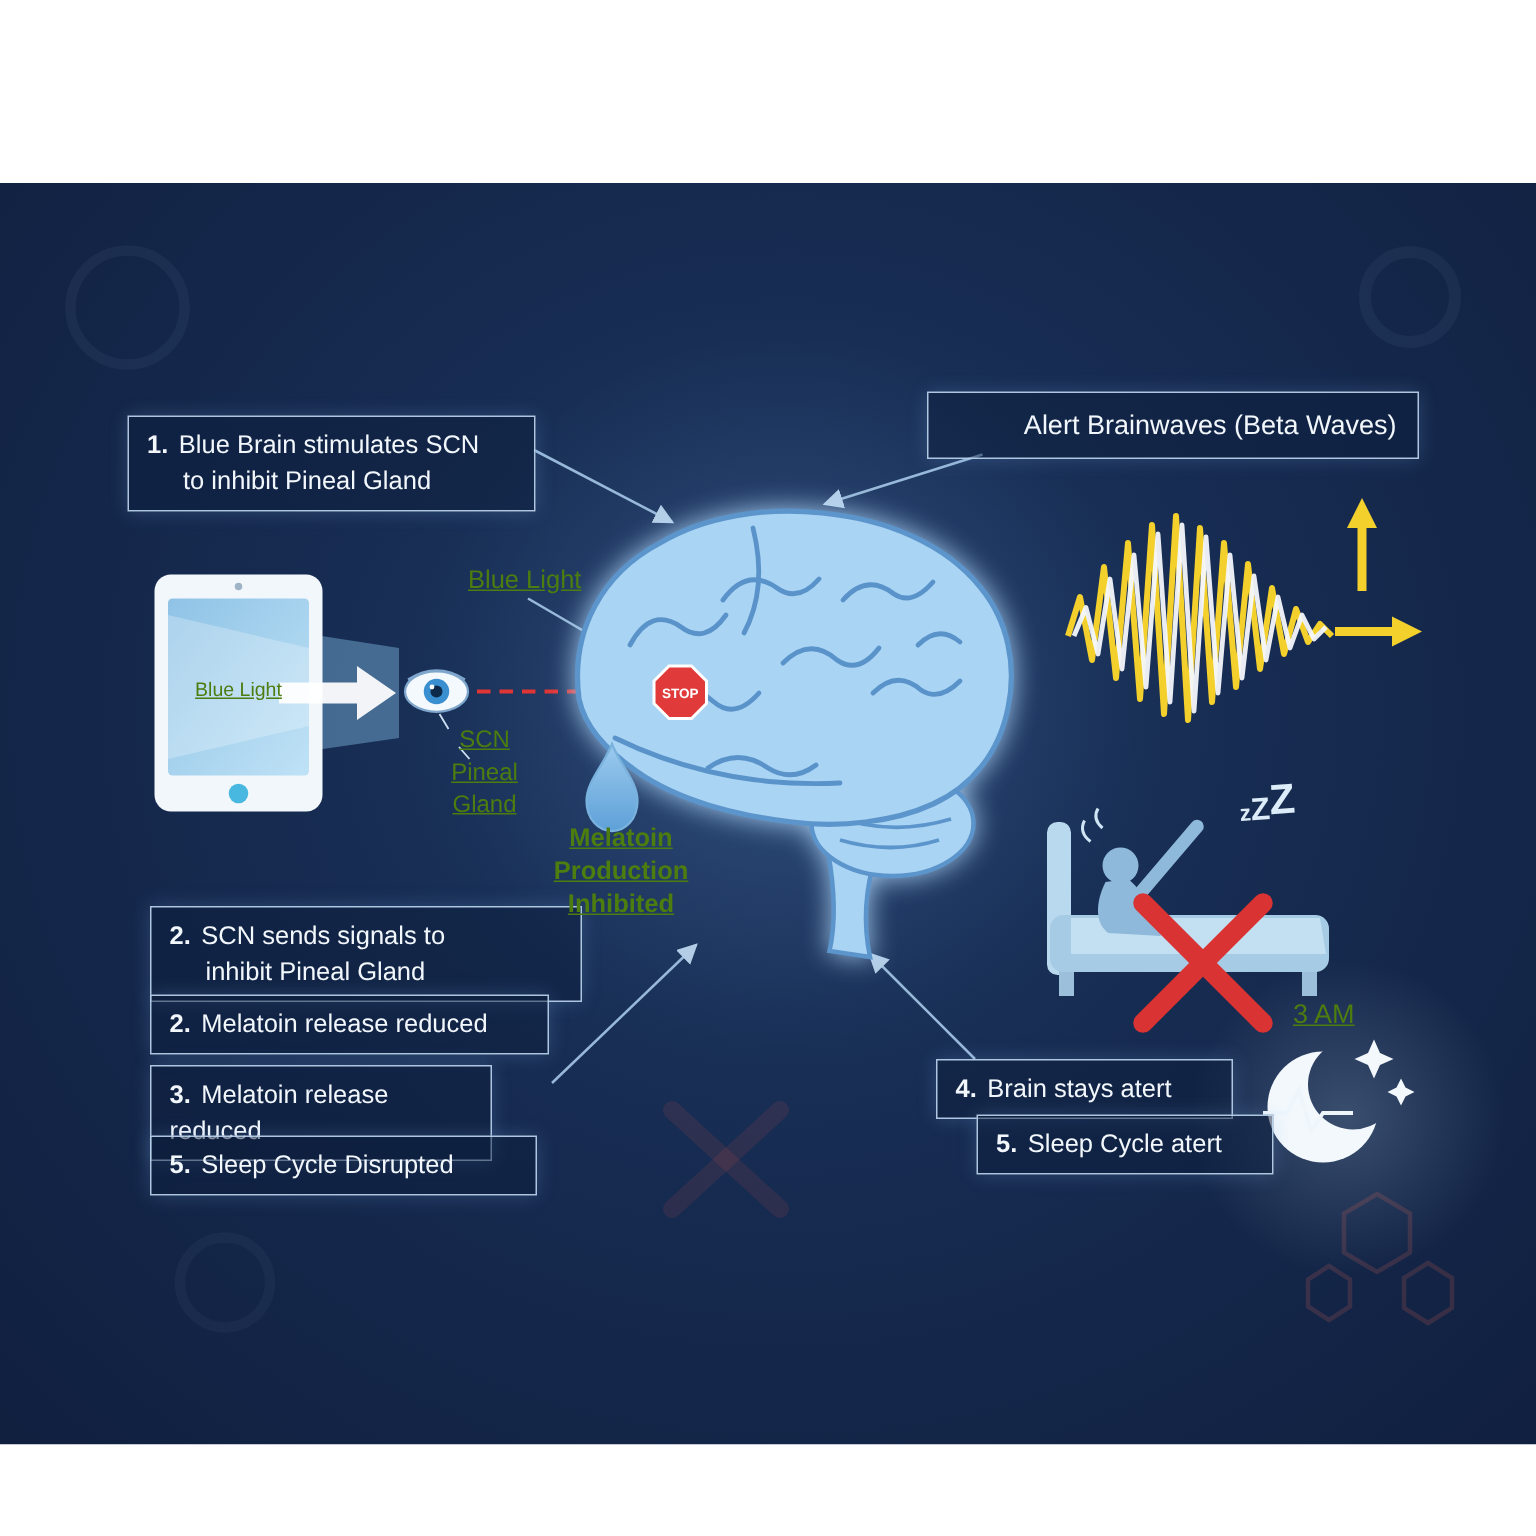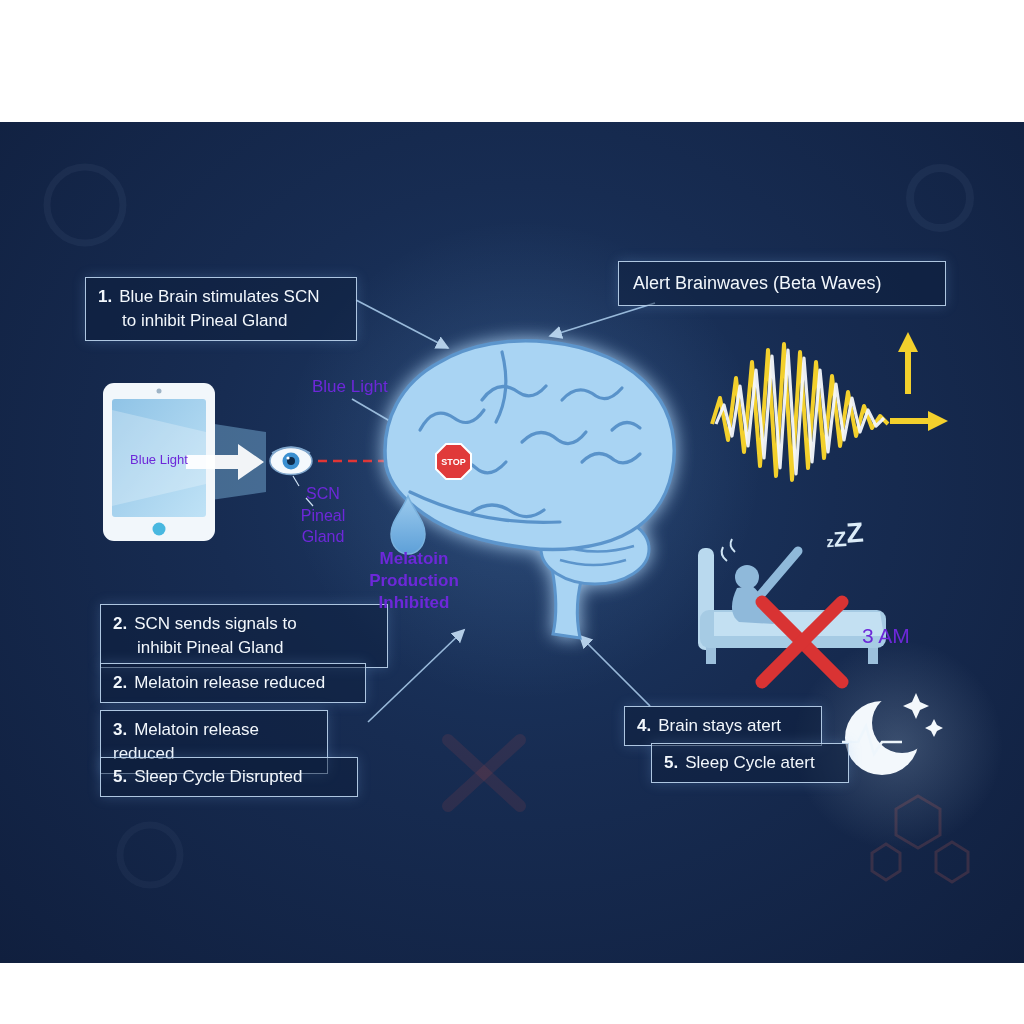--- a/index.html
+++ b/index.html
@@ -9,29 +9,29 @@
   }
   .band{position:absolute;left:0;width:1024px;background:#ffffff;}
   .band.top{top:0;height:122px;}
   .band.bottom{top:963px;height:61px;}
   .stage-bg{
     position:absolute;left:0;top:122px;width:1024px;height:841px;
     background:radial-gradient(ellipse at 51% 42%, #1d3a66 0%, #172c52 42%, #101f3e 100%);
   }
   svg.overlay{position:absolute;left:0;top:0;width:1024px;height:1024px;}
   .brain-group{filter:drop-shadow(0 0 9px rgba(185,222,255,.85));}
-  .txt{position:absolute;color:#6d28d9;}
+  .txt{position:absolute;color:#4d7c0f;text-decoration:underline;}
   .step-box{
     position:absolute;border:1.5px solid rgba(192,216,242,.9);
     background:rgba(13,30,58,.48);color:#f2f7fc;font-size:17px;line-height:1.4;
     padding:7px 12px;box-shadow:0 0 12px rgba(130,180,240,.22);box-sizing:border-box;
   }
   .step-box .num{font-weight:bold;margin-right:7px;}
   .step-box .l2{padding-left:24px;}
-  .alert-box{text-align:left;font-size:18px;padding:9px 14px;}
+  .alert-box{text-align:right;font-size:18px;padding:9px 14px;}
   .lbl-bold{font-weight:bold;}
   .center{text-align:center;}
   .zzz{position:absolute;color:#dcecf8;font-weight:bold;transform:rotate(-4deg);}
   .zzz .z1{font-size:15px;}
   .zzz .z2{font-size:21px;}
   .zzz .z3{font-size:28px;vertical-align:3px;}
 </style>
 </head>
 <body>
 
@@ -226,14 +226,14 @@
   <div class="txt center lbl-bold" style="left:350px;top:548px;width:128px;font-size:17px;line-height:1.3;">
     <div>Melatoin</div>
     <div>Production</div>
     <div>Inhibited</div>
   </div>
 
   <div class="zzz" style="left:826px;top:518px;">
     <span class="z1">z</span><span class="z2">Z</span><span class="z3">Z</span>
   </div>
 
-  <div class="txt" style="left:862px;top:624px;font-size:21px;">3 AM</div>
+  <div class="txt" style="left:862px;top:666px;font-size:18px;">3 AM</div>
 </div>
 
 </body></html>

